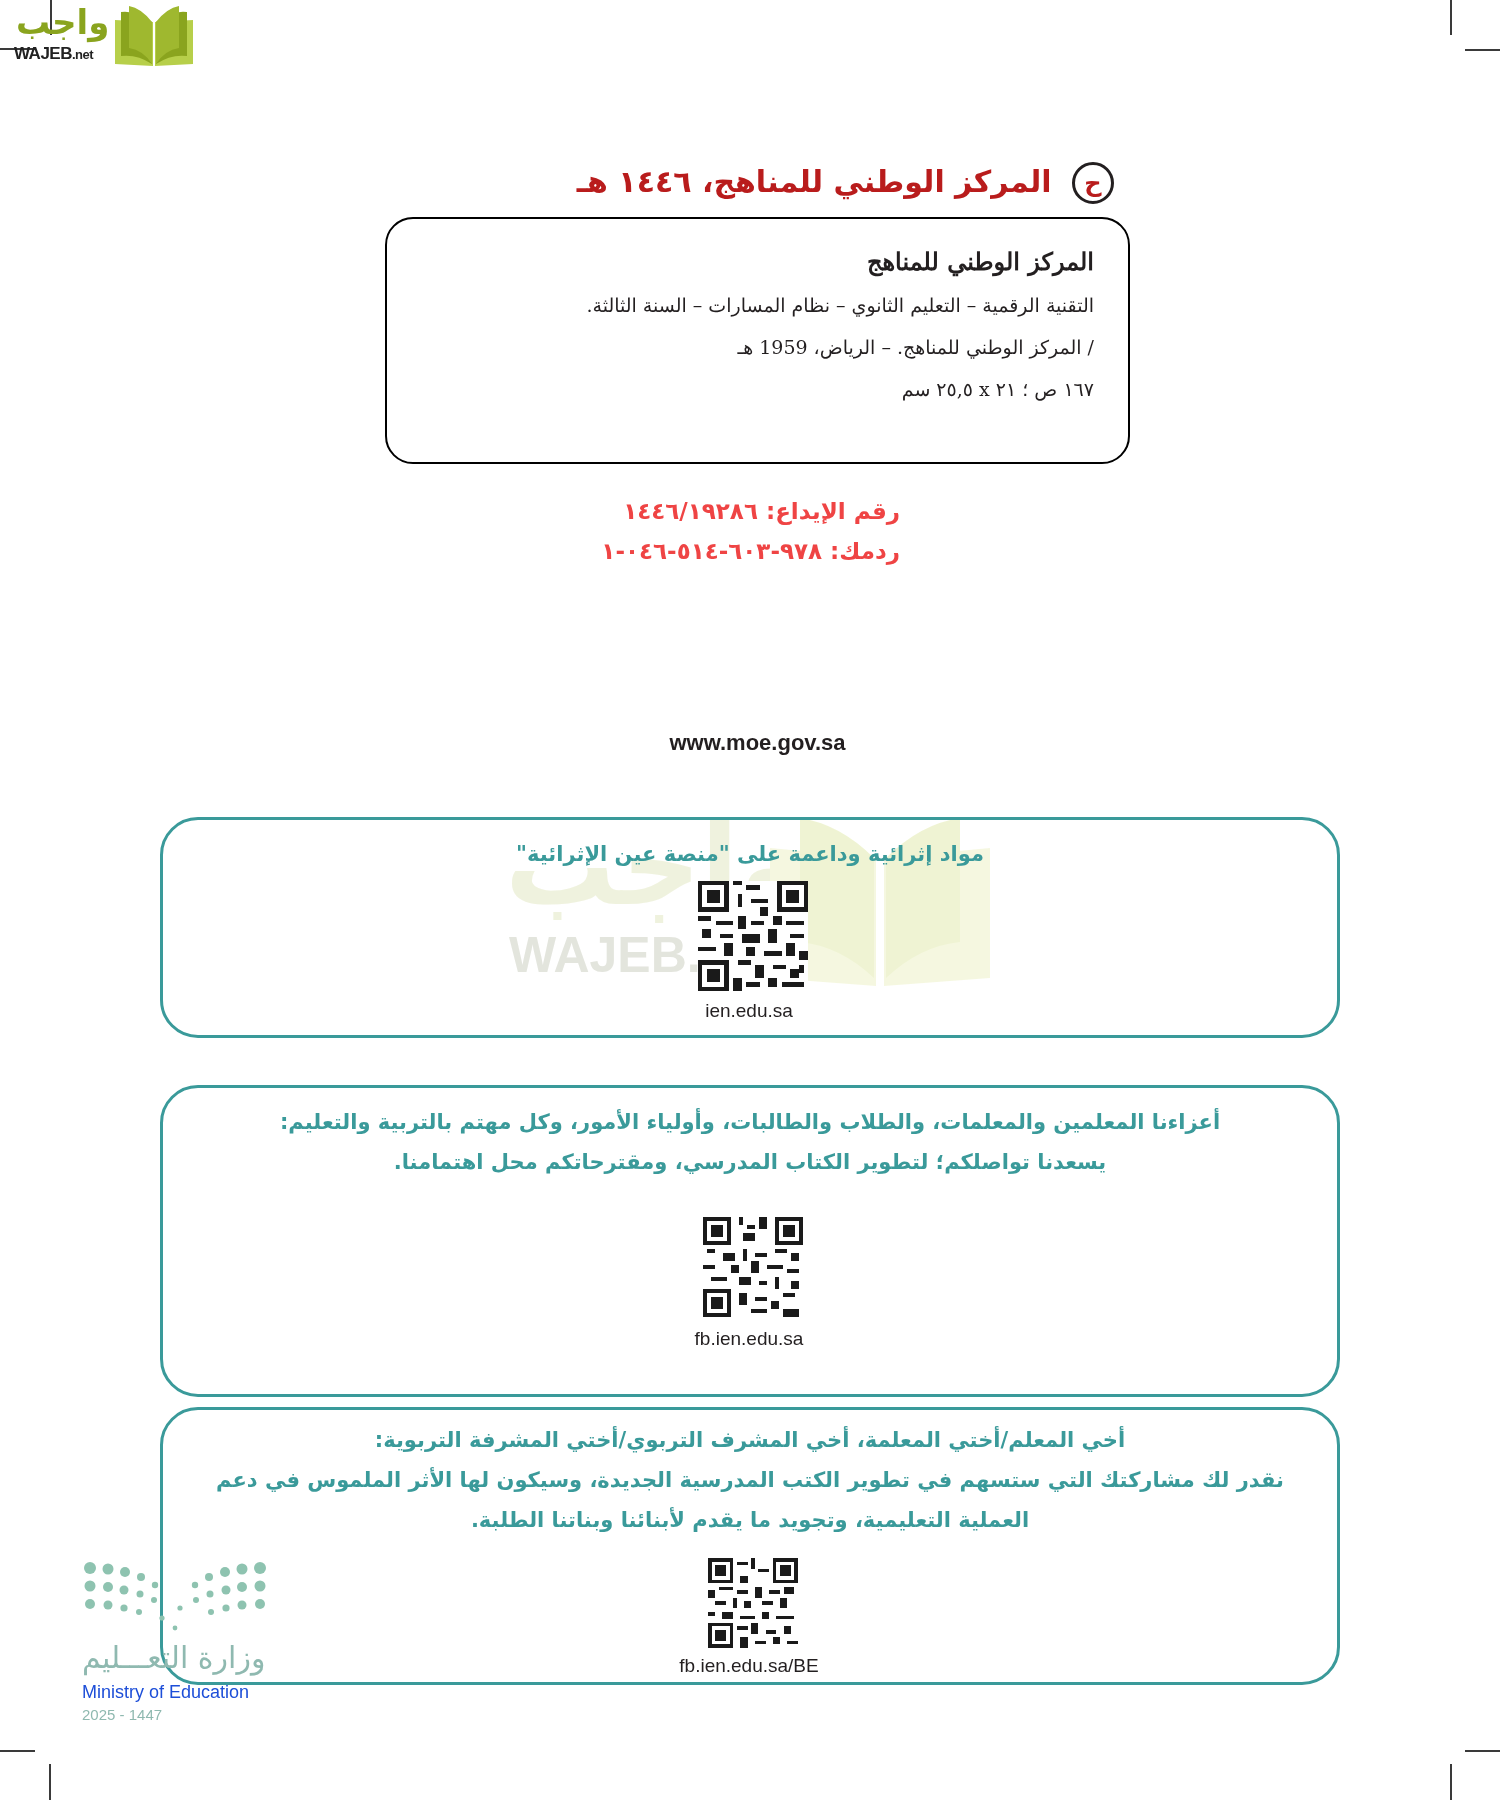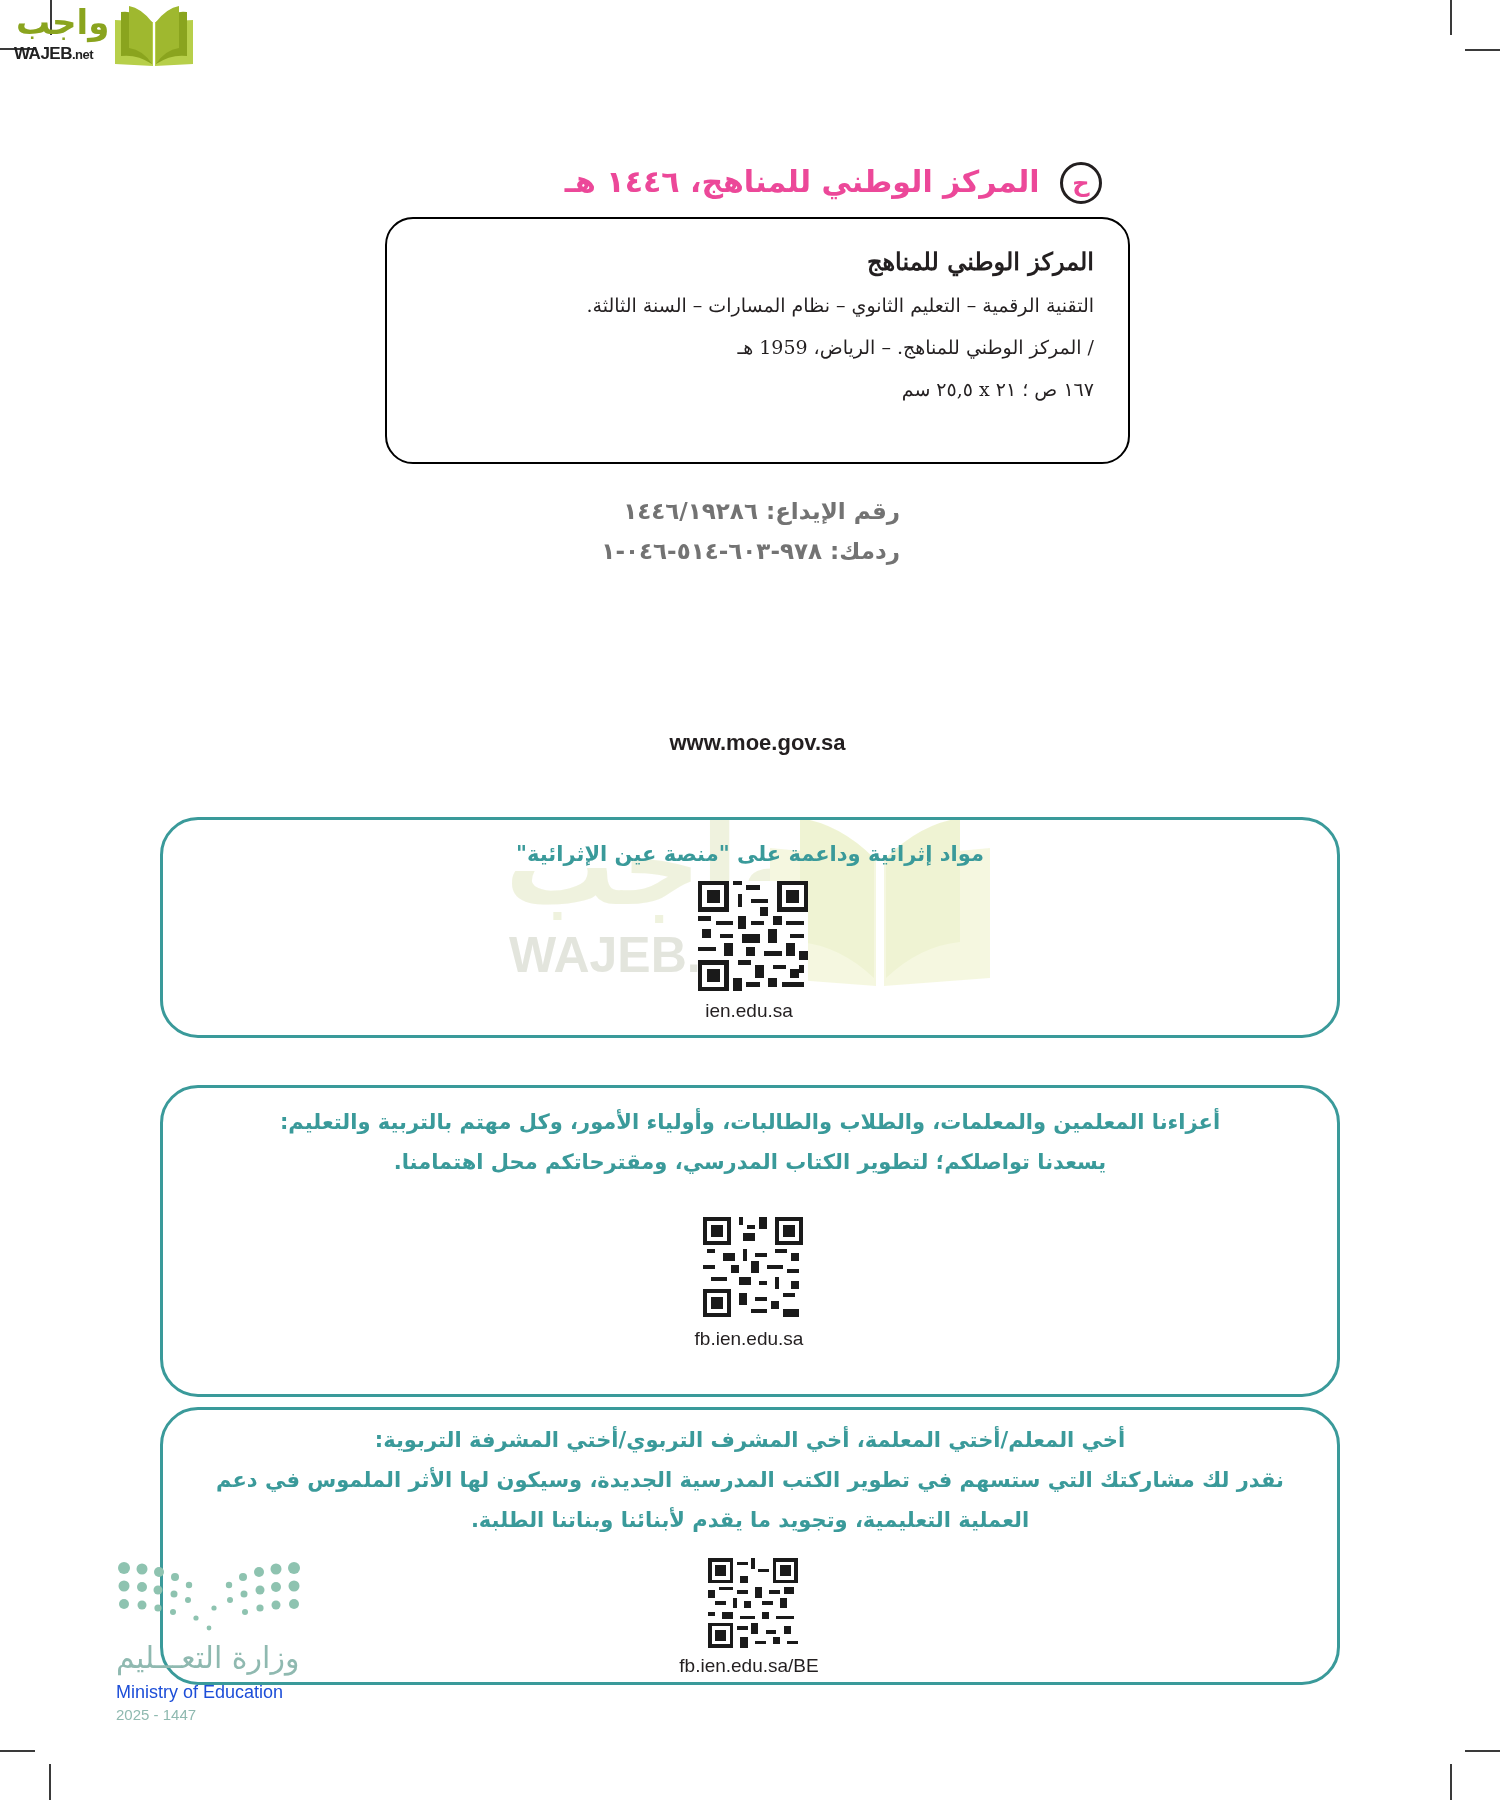--- a/index.html
+++ b/index.html
@@ -10,56 +10,56 @@
       color: #231f20;
     }
     .crop { position: absolute; background: #3a3a3a; }
     
     .logo { position: absolute; left: 8px; top: 4px; width: 185px; height: 62px; }
     .logo-ar { position: absolute; left: 8px; top: -2px; font-family: "DejaVu Sans", sans-serif; font-weight: bold; font-size: 34px; color: #8aa41e; direction: rtl; }
     .logo-en { position: absolute; left: 6px; top: 40px; font-family: "Liberation Sans", sans-serif; font-weight: bold; font-size: 17px; color: #222; letter-spacing: -0.5px; }
     .logo-en small { font-size: 13px; font-weight: bold; }
     .logo-book { position: absolute; left: 105px; top: 2px; width: 82px; height: 60px; }
     .copyright {
-      position: absolute; right: 398px; top: 162px; width: 700px; text-align: right;
-      font-size: 30px; font-weight: bold; direction: rtl; color: #ec4899;
+      position: absolute; right: 386px; top: 162px; width: 700px; text-align: right;
+      font-size: 30px; font-weight: bold; direction: rtl; color: #b91c1c;
     }
     .copy-circle {
       display: inline-block; width: 36px; height: 36px; border: 3px solid #231f20; border-radius: 50%;
       text-align: center; line-height: 36px; font-size: 24px; font-weight: bold; vertical-align: middle; margin-left: 10px;
       box-sizing: content-box;
     }
     .catalog-box {
       position: absolute; left: 385px; top: 217px; width: 745px; height: 247px;
       border: 2px solid #000000; border-radius: 28px; box-sizing: border-box;
       direction: rtl; text-align: right; padding: 28px 34px 0 30px;
       font-family: "DejaVu Serif", serif; color: #231f20;
     }
     .catalog-box .c-title { font-size: 24px; font-weight: bold; margin-bottom: 18px; }
     .catalog-box .c-line { font-size: 19px; margin-bottom: 20px; white-space: nowrap; }
 
-    .identifiers { position: absolute; left: 600px; top: 498px; width: 300px; direction: rtl; text-align: right; font-weight: bold; color: #737373; }
+    .identifiers { position: absolute; left: 600px; top: 498px; width: 300px; direction: rtl; text-align: right; font-weight: bold; color: #ef4444; }
     .identifiers div { font-size: 23px; margin-bottom: 14px; white-space: nowrap; }
 
     .website { position: absolute; left: 0; width: 1515px; top: 730px; text-align: center; font-family: "Liberation Sans", sans-serif; font-weight: bold; font-size: 22px; color: #231f20; }
 
     .info-box {
       position: absolute; left: 160px; width: 1180px; border: 3px solid #3a9a9a; border-radius: 38px;
       box-sizing: border-box; background: transparent;
     }
     .box-text { position: absolute; left: 0; right: 0; text-align: center; direction: rtl; color: #3a9a9a; font-weight: bold; font-size: 21px; line-height: 40px; }
     .qr { position: absolute; width: 110px; height: 110px; }
     .qr-label { position: absolute; left: 0; right: 2px; text-align: center; font-family: "Liberation Sans", sans-serif; font-size: 19px; color: #231f20; }
 
     .watermark { position: absolute; left: 505px; top: 818px; width: 495px; height: 168px; opacity: 0.55; pointer-events: none; }
     .wm-ar { position: absolute; left: 0; top: -16px; font-size: 110px; font-weight: bold; color: #e3e8c4; direction: rtl; }
     .wm-en { position: absolute; left: 4px; top: 108px; font-family: "Liberation Sans", sans-serif; font-size: 50px; font-weight: bold; color: #cdd0c2; }
     .wm-book { position: absolute; left: 255px; top: 0; width: 240px; height: 168px; }
 
-    .moe-logo { position: absolute; left: 80px; top: 1560px; width: 190px; height: 170px; margin-left: 34px; }
+    .moe-logo { position: absolute; left: 80px; top: 1560px; width: 190px; height: 170px; }
     .moe-ar { position: absolute; left: 2px; top: 80px; font-size: 30px; color: #8fb9b0; direction: rtl; }
     .moe-en { position: absolute; left: 2px; top: 122px; font-family: "Liberation Sans", sans-serif; font-size: 18px; color: #1d4ed8; white-space: nowrap; }
     .moe-year { position: absolute; left: 2px; top: 146px; font-family: "Liberation Sans", sans-serif; font-size: 15px; color: #8fb9b0; }
   </style>
 </head>
 <body>
 
 <div class="crop" style="left:50px;top:0;width:2px;height:35px;"></div>
 <div class="crop" style="left:0;top:48px;width:35px;height:2px;"></div>
 <div class="crop" style="left:1450px;top:0;width:2px;height:35px;"></div>

